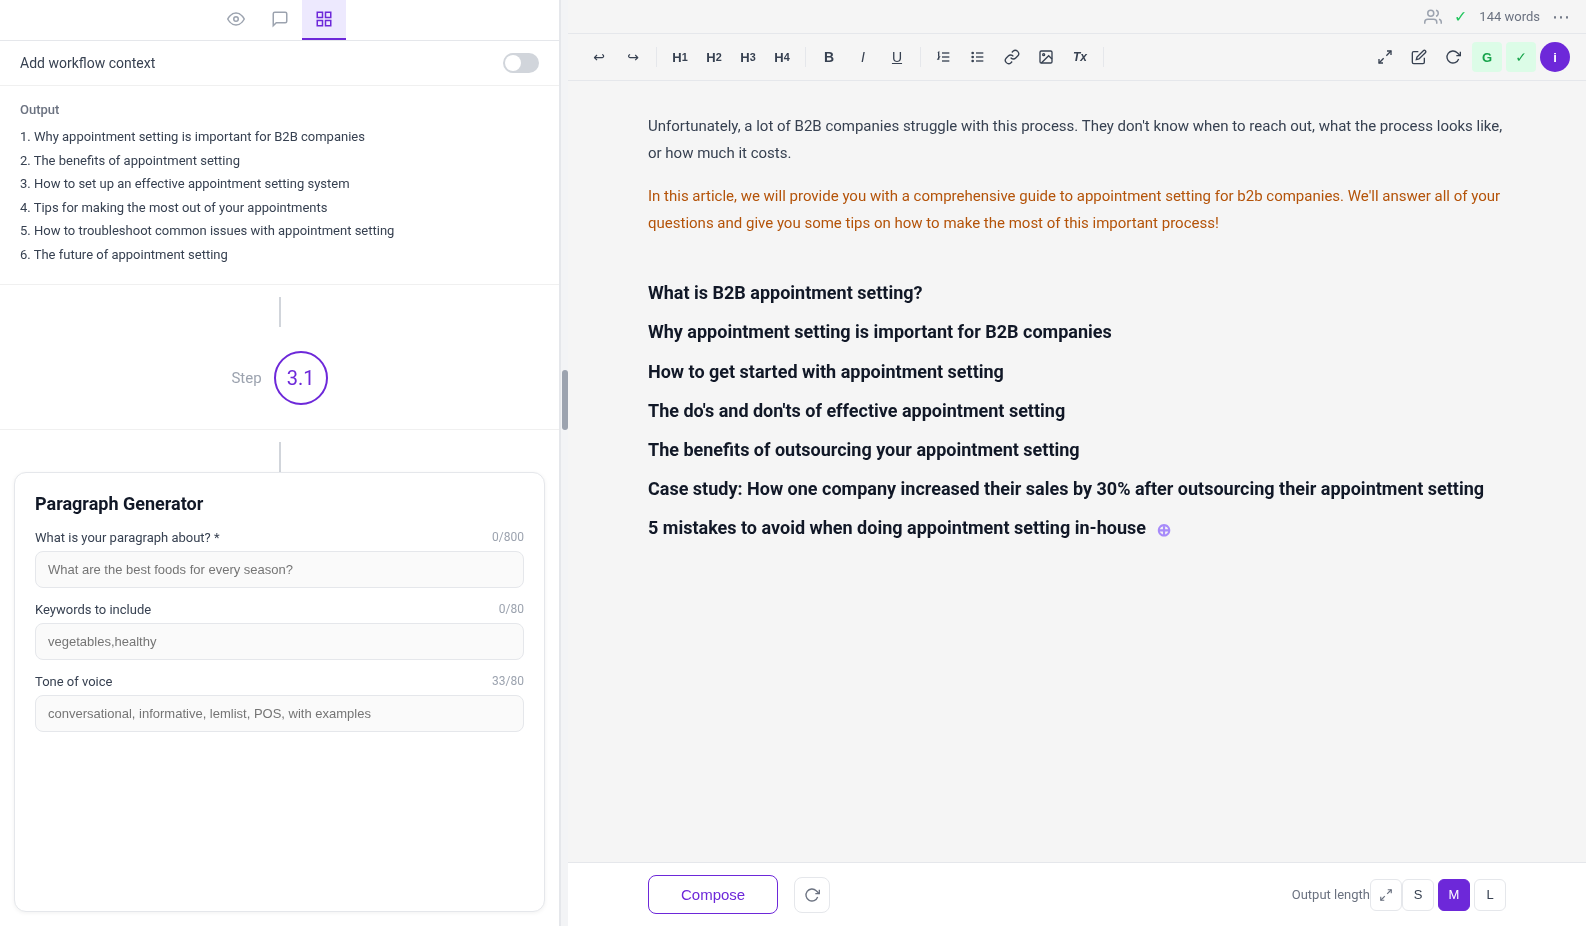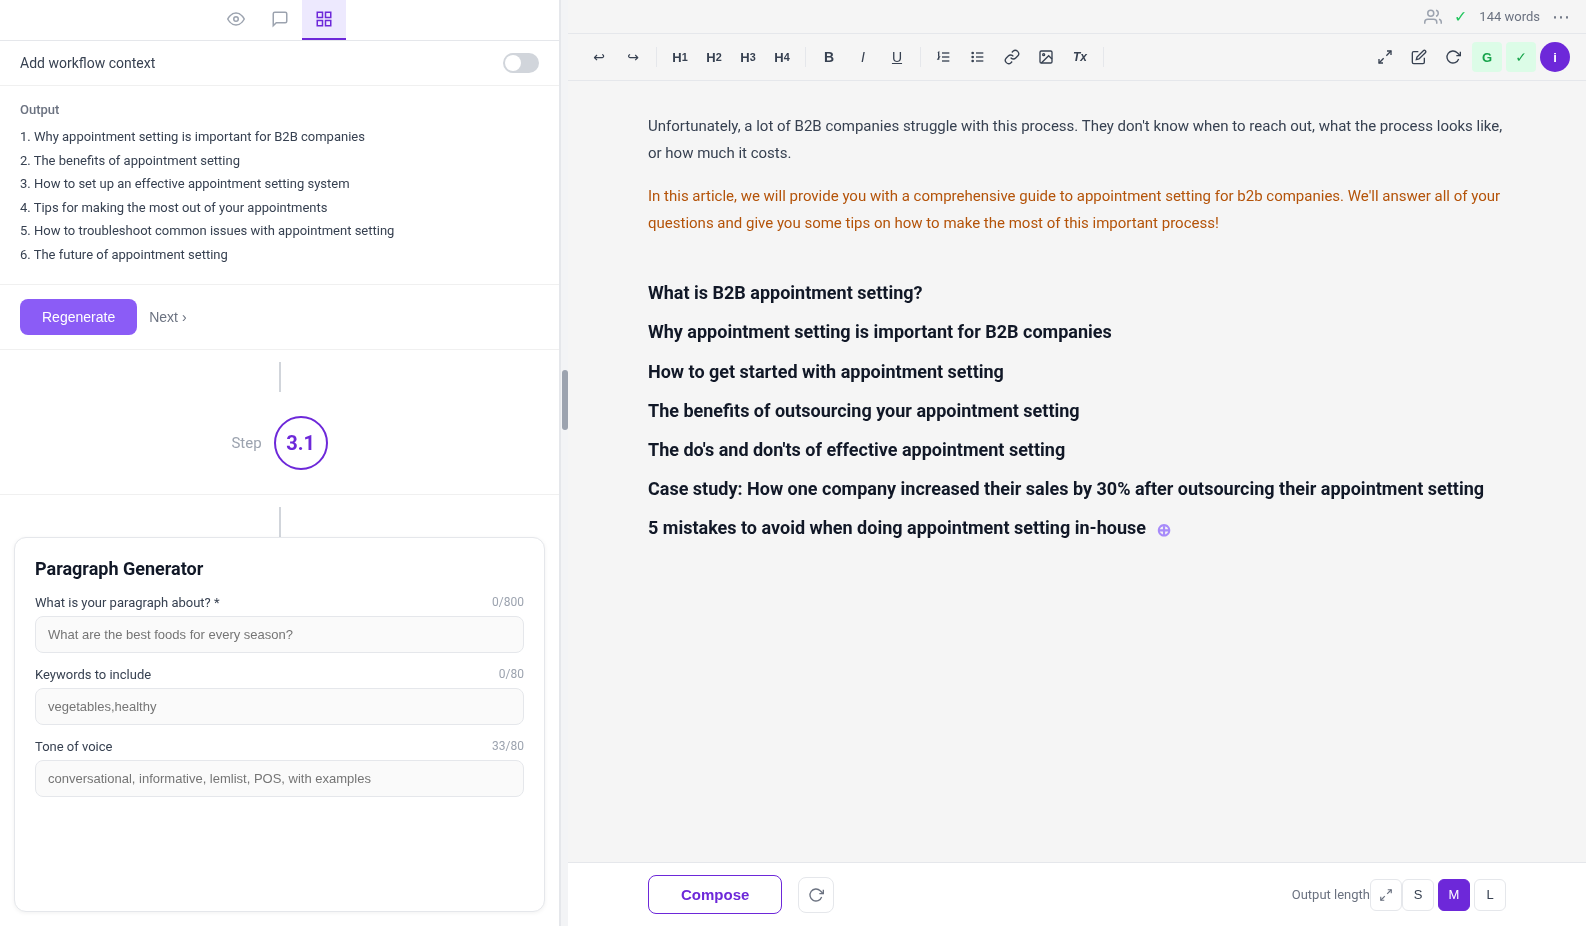--- a/index.html
+++ b/index.html
@@ -124,21 +124,21 @@
     }
     .step-badge {
       width: 54px;
       height: 54px;
       border-radius: 50%;
       border: 2.5px solid #6d28d9;
       display: flex;
       align-items: center;
       justify-content: center;
       font-size: 20px;
-      font-weight: 700;
+      font-weight: 400;
       color: #6d28d9;
       background: white;
     }
     
     .step-connector {
       display: flex;
       flex-direction: column;
       align-items: center;
       padding: 12px 0 0 0;
     }
@@ -301,21 +301,21 @@
       gap: 16px;
       background: #fff;
     }
     .btn-compose {
       border: 1.5px solid #6d28d9;
       color: #6d28d9;
       background: white;
       border-radius: 8px;
       padding: 10px 32px;
       font-size: 15px;
-      font-weight: 700;
+      font-weight: 400;
       cursor: pointer;
     }
     .btn-refresh {
       width: 36px;
       height: 36px;
       border: 1px solid #e5e7eb;
       border-radius: 8px;
       background: white;
       cursor: pointer;
       display: flex;
@@ -445,27 +445,20 @@
         <ul class="output-list">
           <li>1. Why appointment setting is important for B2B companies</li>
           <li>2. The benefits of appointment setting</li>
           <li>3. How to set up an effective appointment setting system</li>
           <li>4. Tips for making the most out of your appointments</li>
           <li>5. How to troubleshoot common issues with appointment setting</li>
           <li>6. The future of appointment setting</li>
         </ul>
       </div>
 
-      <div class="buttons-row">
-        <button class="btn-regenerate">Regenerate</button>
-        <button class="btn-next">
-          <span>Next</span>
-          <span>›</span>
-        </button>
-      </div>
 
       <div class="step-connector">
         <div class="connector-line"></div>
       </div>
       <div class="step-indicator">
         <span class="step-label">Step</span>
         <div class="step-badge">3.1</div>
       </div>
       <div class="step-connector">
         <div class="connector-line"></div>
@@ -595,22 +588,22 @@
         <div class="editor-area">
           <p>Unfortunately, a lot of B2B companies struggle with this process. They don't know when to reach out, what the process looks like, or how much it costs.</p>
 
           <p style="color:#b45309;">In this article, we will provide you with a comprehensive guide to appointment setting for b2b companies. We'll answer all of your questions and give you some tips on how to make the most of this important process!</p>
 
           <br>
 
           <h2>What is B2B appointment setting?</h2>
           <h2>Why appointment setting is important for B2B companies</h2>
           <h2>How to get started with appointment setting</h2>
+          <h2>The do's and don'ts of effective appointment setting</h2>
           <h2>The benefits of outsourcing your appointment setting</h2>
-          <h2>The do's and don'ts of effective appointment setting</h2>
           <h2>Case study: How one company increased their sales by 30% after outsourcing their appointment setting</h2>
           <h2>
             <span>5 mistakes to avoid when doing appointment setting in-house</span>
             <span class="plus-icon-inline">⊕</span>
           </h2>
         </div>
       </div>
 
       <div class="bottom-bar">
         <button class="btn-compose">Compose</button>

